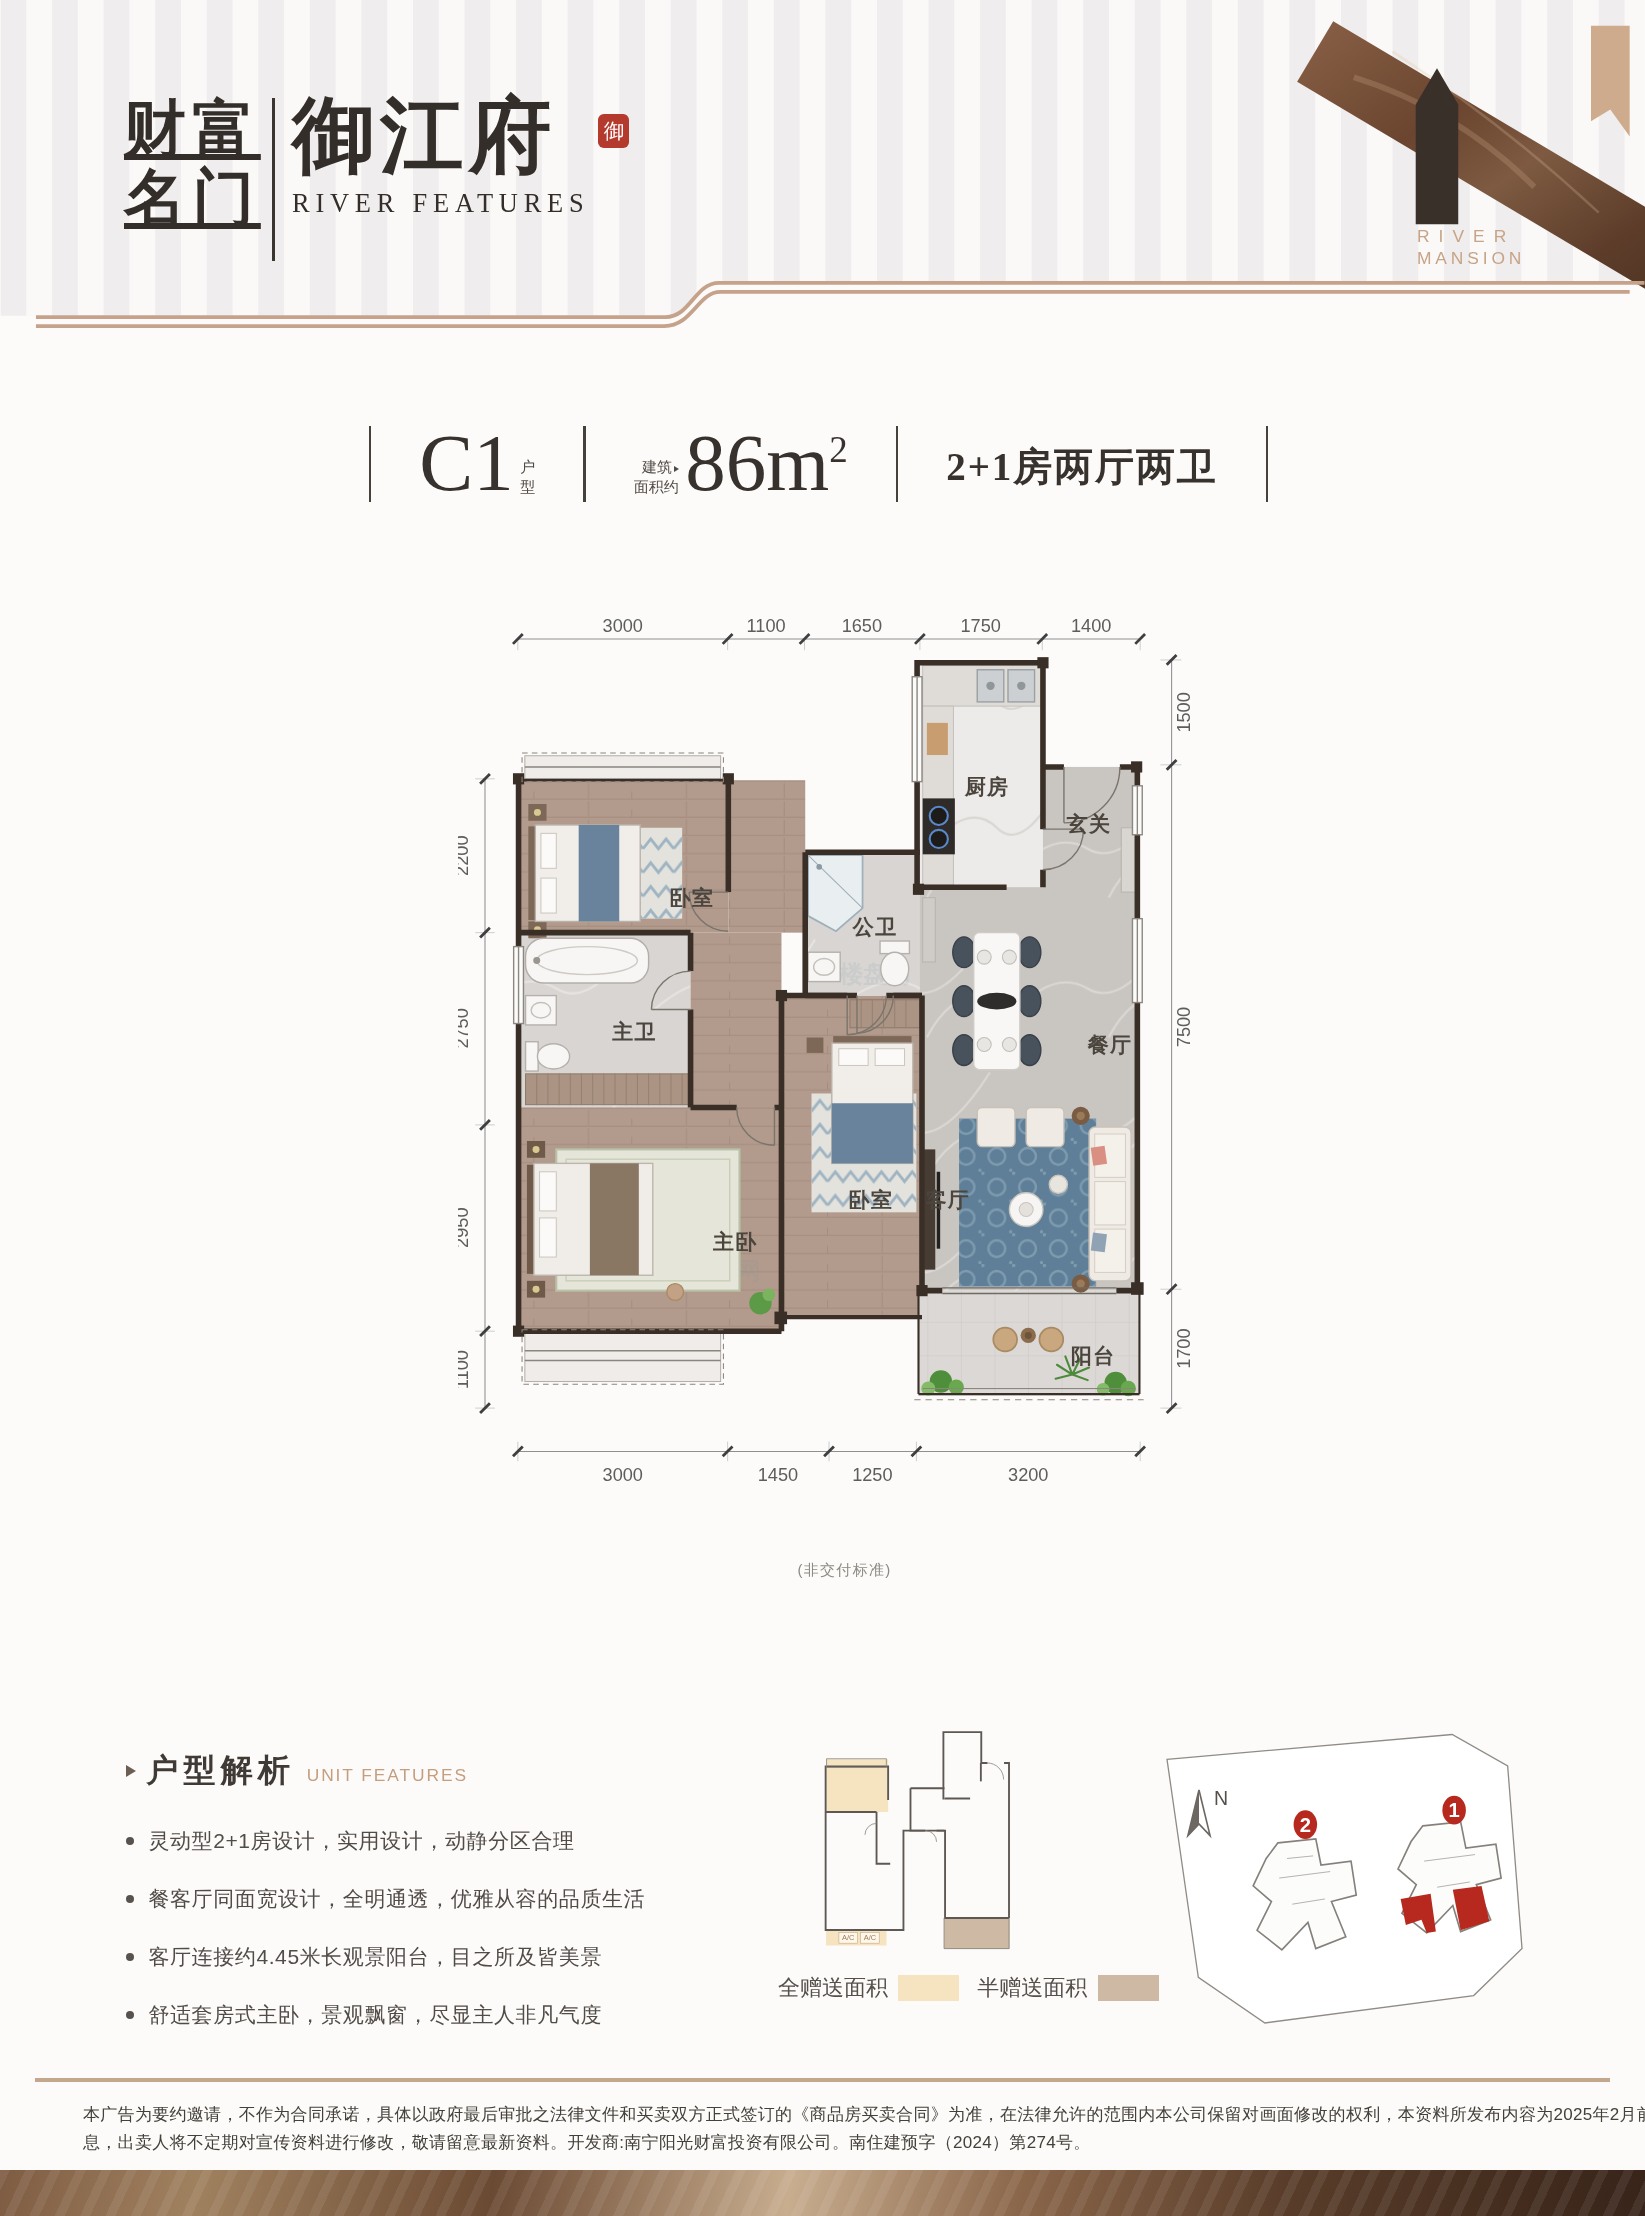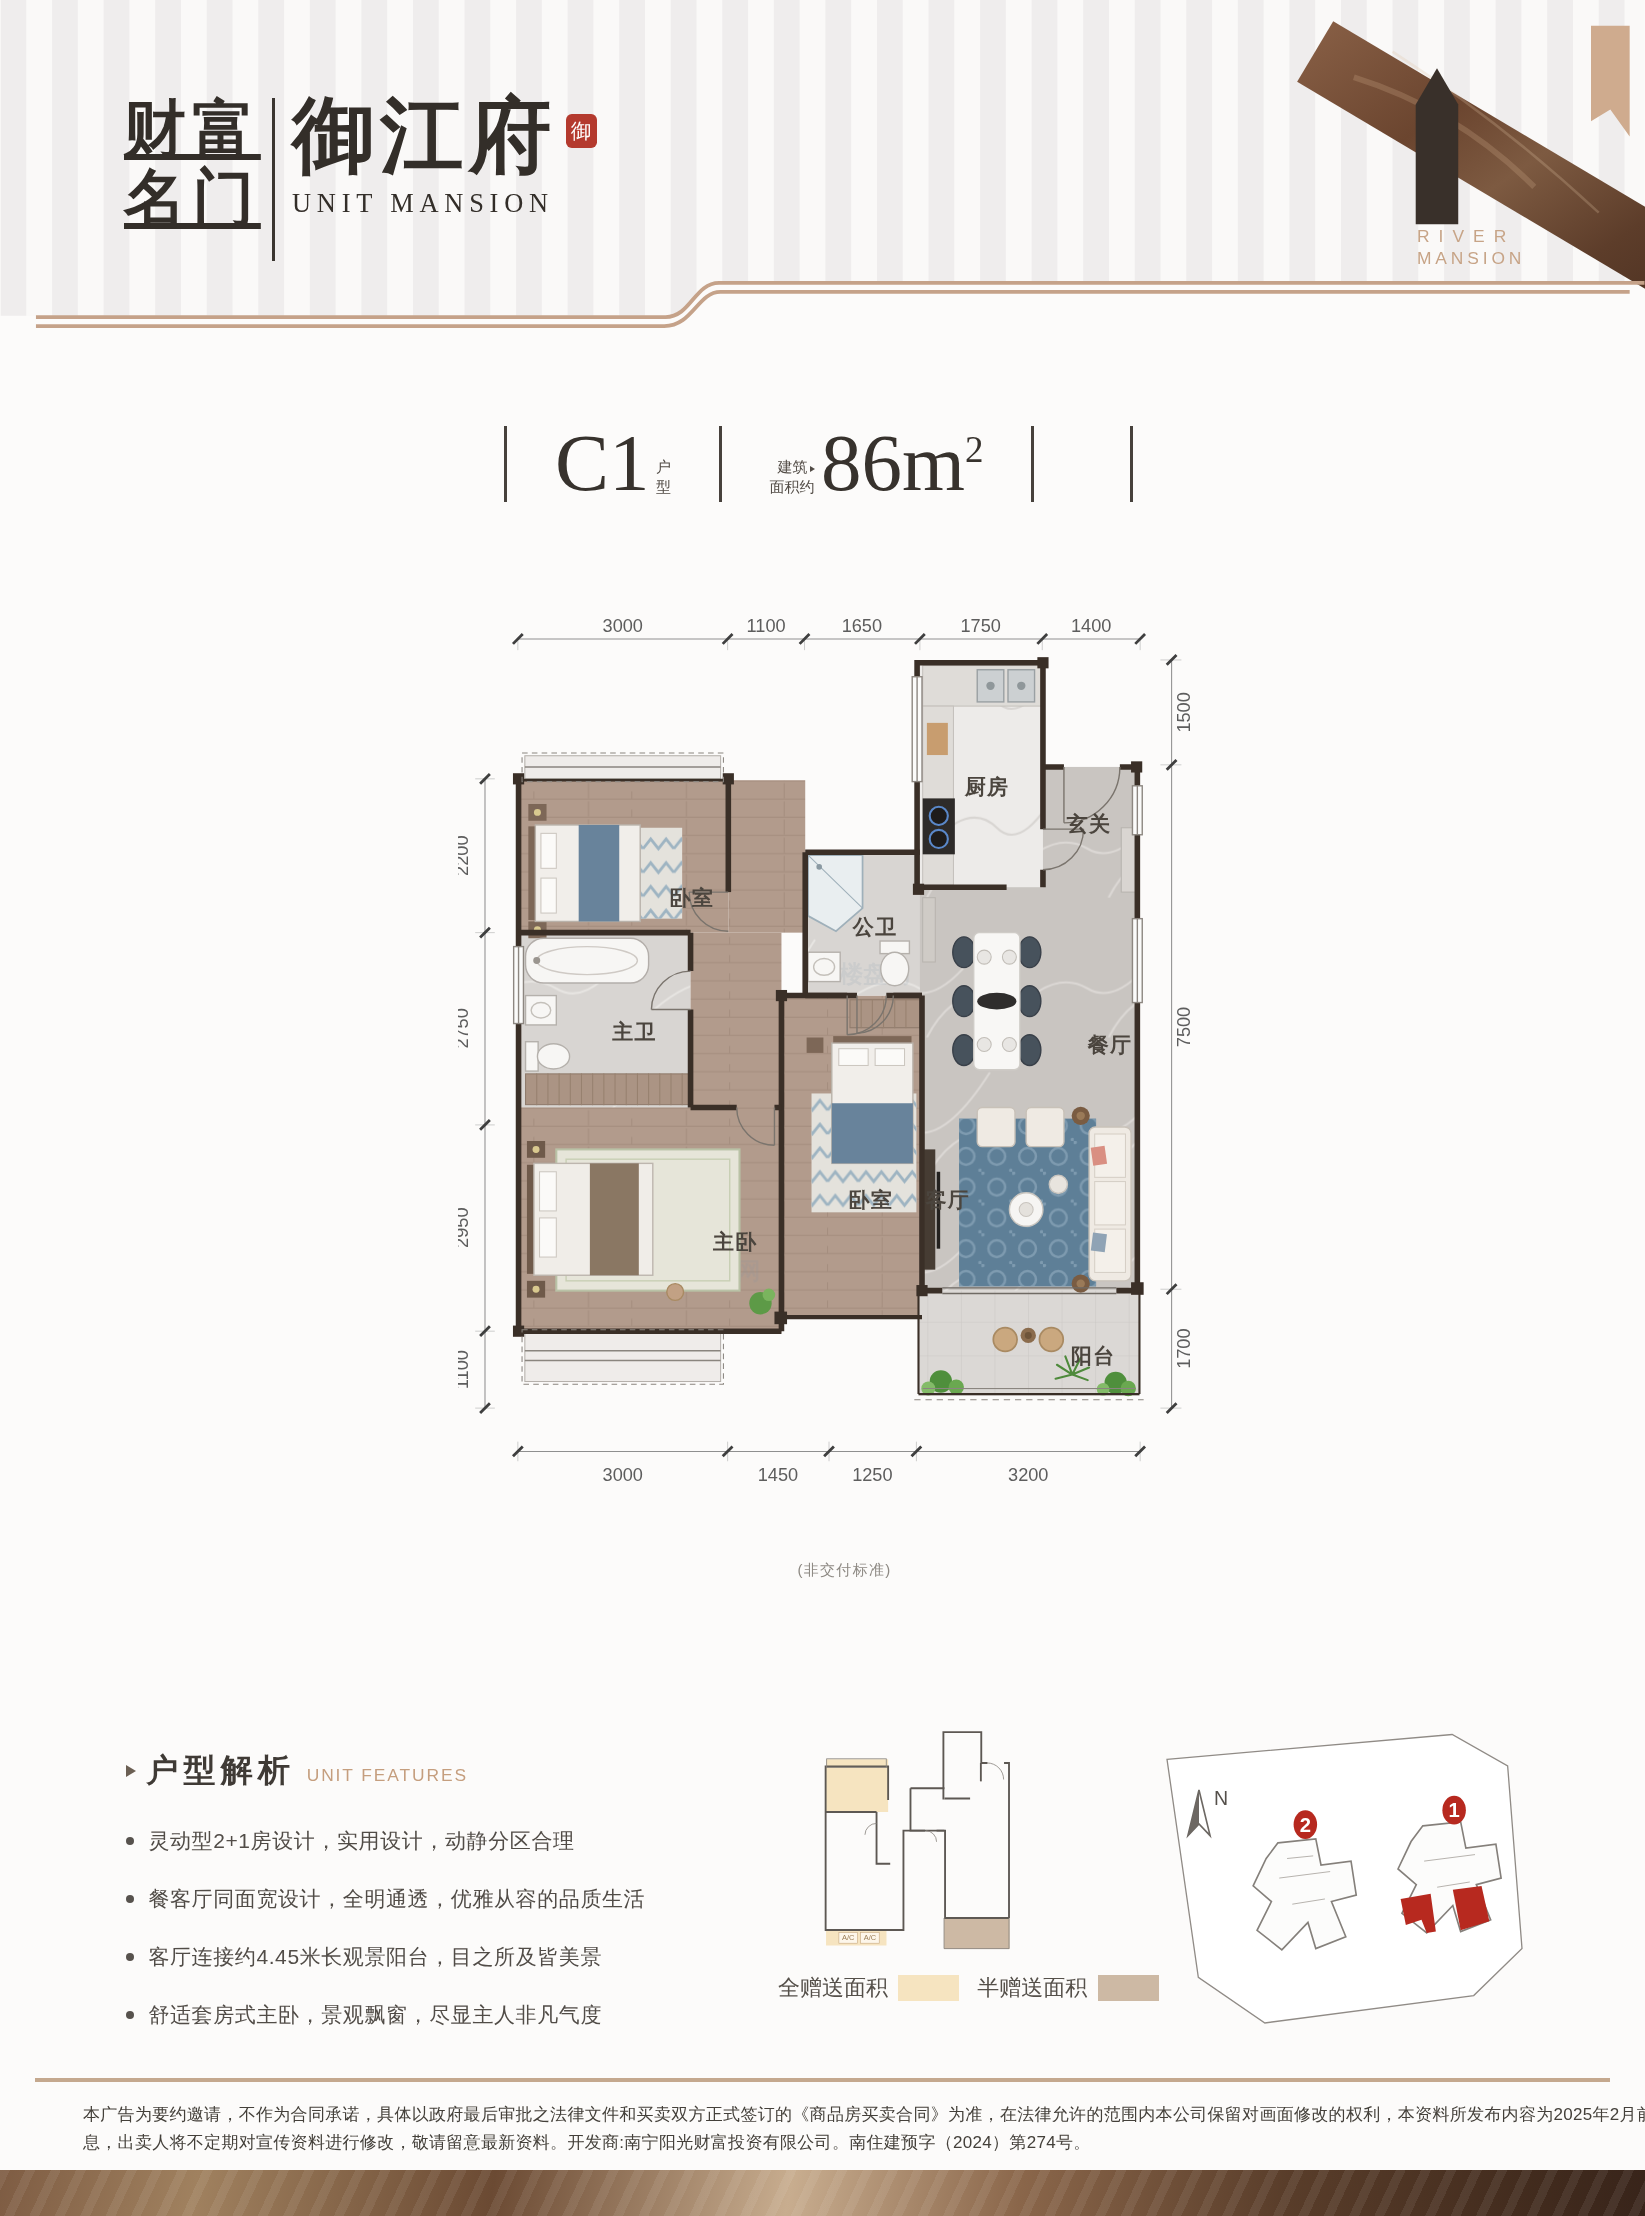--- a/index.html
+++ b/index.html
@@ -101,39 +101,40 @@
   </svg>
 
   <div class="logo">
     <div class="brand-cn">
       <div>财富</div>
       <div>名门</div>
     </div>
     <div class="logo-divider"></div>
     <div>
       <div class="logo-main">御江府</div>
-      <div class="logo-en">UNIT MANSION</div>
+      <div class="logo-en">RIVER FEATURES</div>
     </div>
     <div class="logo-seal">御</div>
   </div>
 
   <div class="title-row">
     <div class="t-sep"></div>
     <div class="t-big">C1</div>
     <div class="t-stack">
       <div>户</div>
       <div>型</div>
     </div>
     <div class="t-sep"></div>
     <div class="t-stack t-stack-l">
       <div><span>建筑</span><span class="tri"></span></div>
       <div>面积约</div>
     </div>
     <div class="t-big"><span>86m</span><span class="t-sup">2</span></div>
     <div class="t-sep"></div>
+    <div class="t-layout">2+1房两厅两卫</div>
     <div class="t-sep"></div>
   </div>
 
   <svg class="plan-svg" width="742" height="874" viewBox="0 0 1060 1250">
     <defs>
       <pattern id="woodp" width="140" height="26" patternUnits="userSpaceOnUse">
         <rect width="140" height="26" fill="#b29b8c"></rect>
         <path d="M0,25 H140 M46,2 V24 M108,14 V25" stroke="#a48d7e" stroke-width="1.4"></path>
       </pattern>
       <pattern id="marb" width="260" height="200" patternUnits="userSpaceOnUse">

